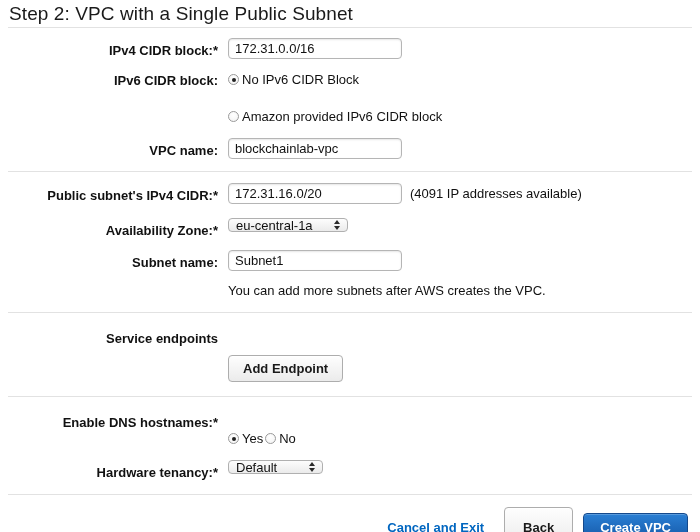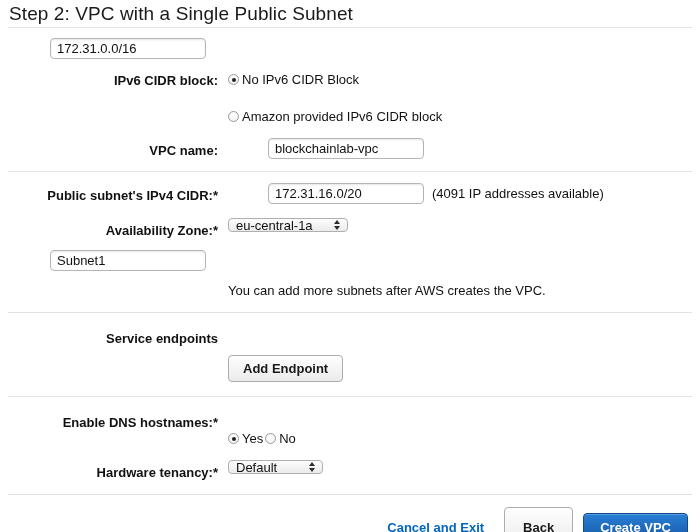--- a/index.html
+++ b/index.html
@@ -70,21 +70,21 @@
     height: 21px;
     line-height: 21px;
     padding: 0 6px;
     border: 1px solid #b5b5b5;
     border-radius: 4px;
     background: #ffffff;
     box-shadow: inset 0 1px 2px rgba(0,0,0,0.10);
     box-sizing: border-box;
     outline: none;
   }
-  .input-w170 { width: 156px; margin-left: 40px; }
+  .input-w170 { width: 174px; }
 
   .helper-inline {
     font-size: 13px;
     color: #111;
     margin-left: 8px;
     white-space: nowrap;
   }
   .helper-block {
     font-size: 13px;
     color: #111;
@@ -229,20 +229,21 @@
 
 <div class="page">
 
   <div class="page-title">Step 2: VPC with a Single Public Subnet</div>
 
   <div class="divider"></div>
 
   <div style="padding-top:10px;">
 
     <div class="form-row">
+      <div class="row-label">IPv4 CIDR block:*</div>
       <div class="row-field">
         <input class="text-input input-w170" type="text" value="172.31.0.0/16" style="">
       </div>
     </div>
 
     <div class="form-row" style="margin-top:9px;">
       <div class="row-label">IPv6 CIDR block:</div>
       <div class="row-field" style="padding-top:2px;">
         <div class="radio-stack">
           <div class="radio-item">
@@ -285,20 +286,21 @@
           <span>eu-central-1a</span>
           <span class="select-arrows">
             <span class="arrow-up"></span>
             <span class="arrow-down"></span>
           </span>
         </div>
       </div>
     </div>
 
     <div class="form-row" style="margin-top:12px;">
+      <div class="row-label">Subnet name:</div>
       <div class="row-field">
         <input class="text-input input-w170" type="text" value="Subnet1" style="">
       </div>
     </div>
 
     <div class="form-row" style="margin-top:12px;padding-bottom:14px;">
       <div class="row-label"></div>
       <div class="row-field">
         <span class="helper-block">You can add more subnets after AWS creates the VPC.</span>
       </div>

